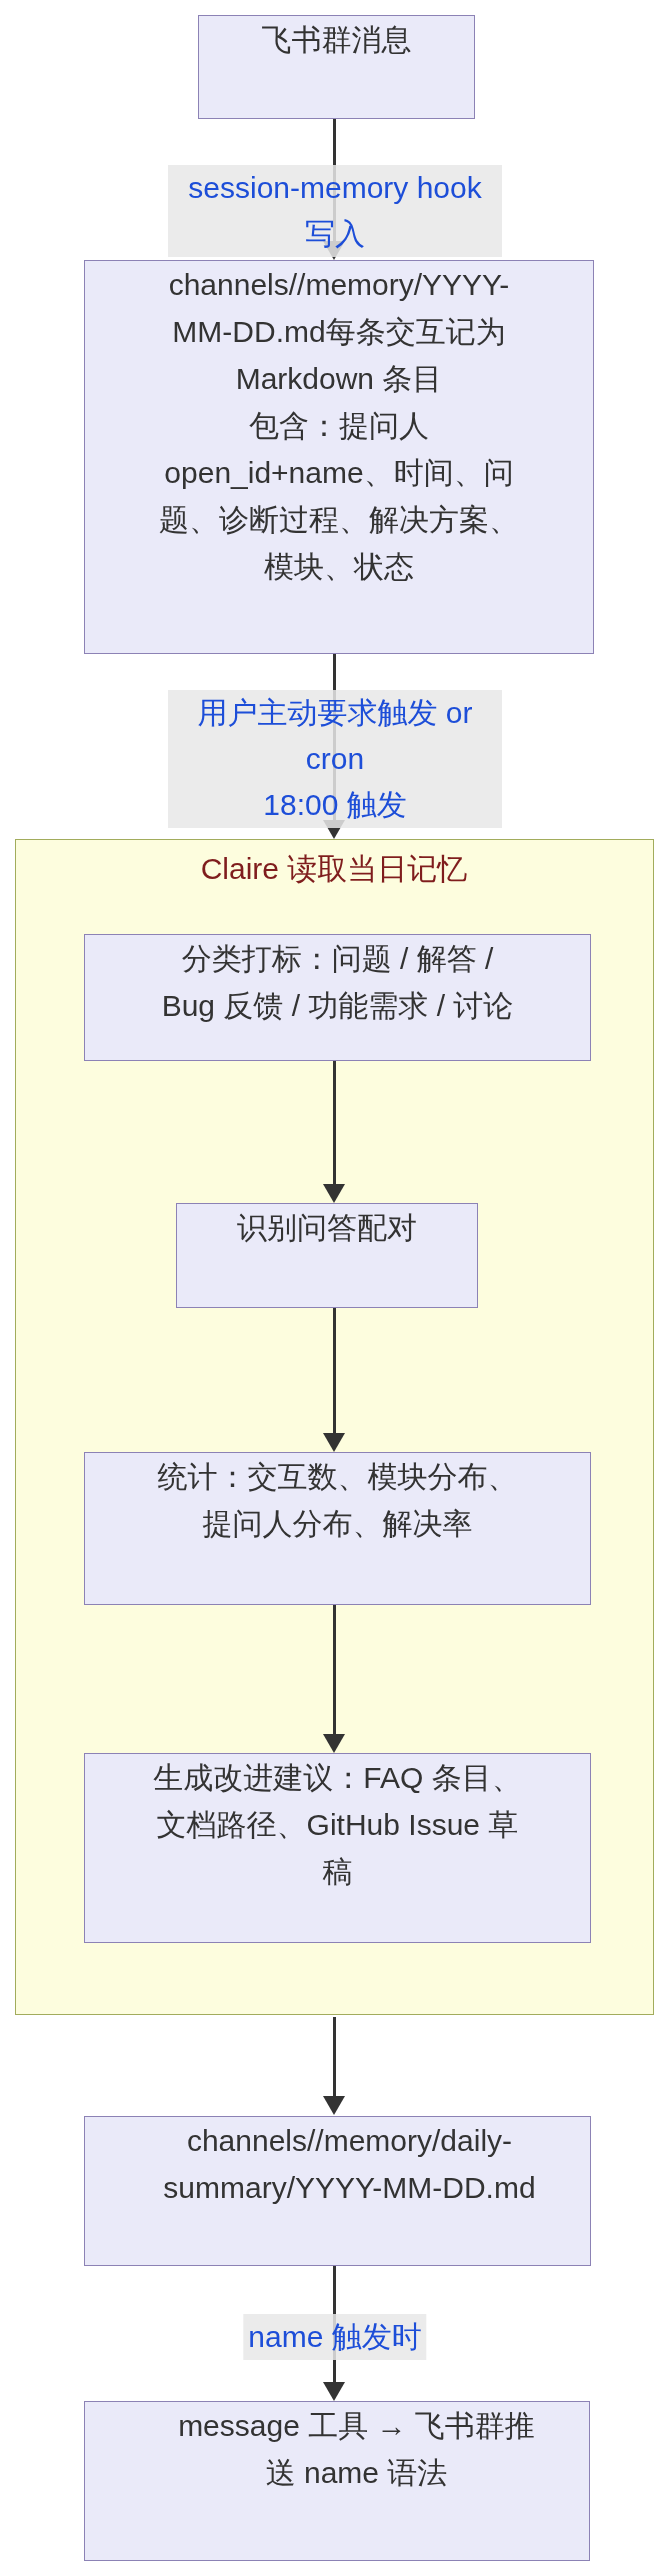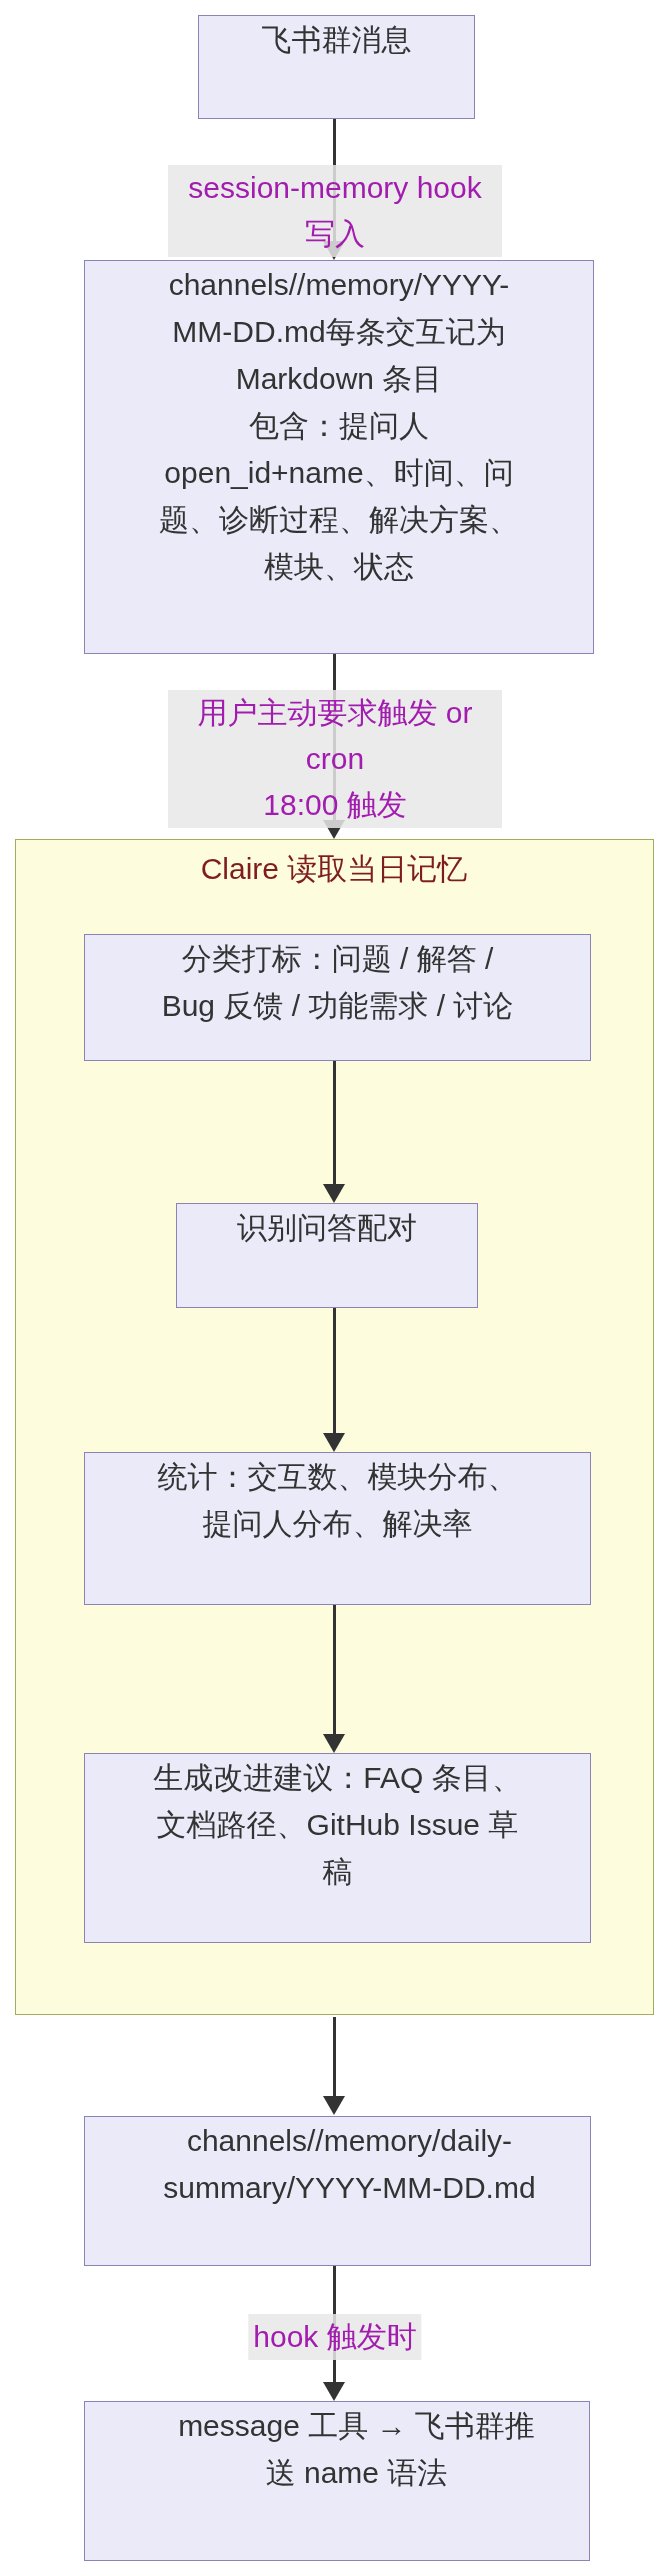--- a/index.html
+++ b/index.html
@@ -105,21 +105,21 @@
   .edge-label {
     position: absolute;
     left: 335px;
     transform: translateX(-50%);
     background: rgba(232, 232, 232, 0.85);
     font-size: 30px;
     line-height: 46px;
     text-align: center;
     white-space: pre-line;
     padding: 0 5px;
-    color: #a21caf;
+    color: #1d4ed8;
     z-index: 4;
   }
   .l1 { top: 165px; }
   .l2 { top: 690px; }
   .l3 { top: 2314px; }
 </style>
 </head>
 <body>
 
 <div class="canvas">
@@ -186,16 +186,16 @@
   <div class="node n8">
     <span class="node-label">message 工具 → 飞书群推
 送 name 语法</span>
   </div>
 
   <div class="edge-label l1">session-memory hook 写入</div>
 
   <div class="edge-label l2">用户主动要求触发 or cron
 18:00 触发</div>
 
-  <div class="edge-label l3">hook 触发时</div>
+  <div class="edge-label l3">name 触发时</div>
 
 </div>
 
 
 </body></html>

